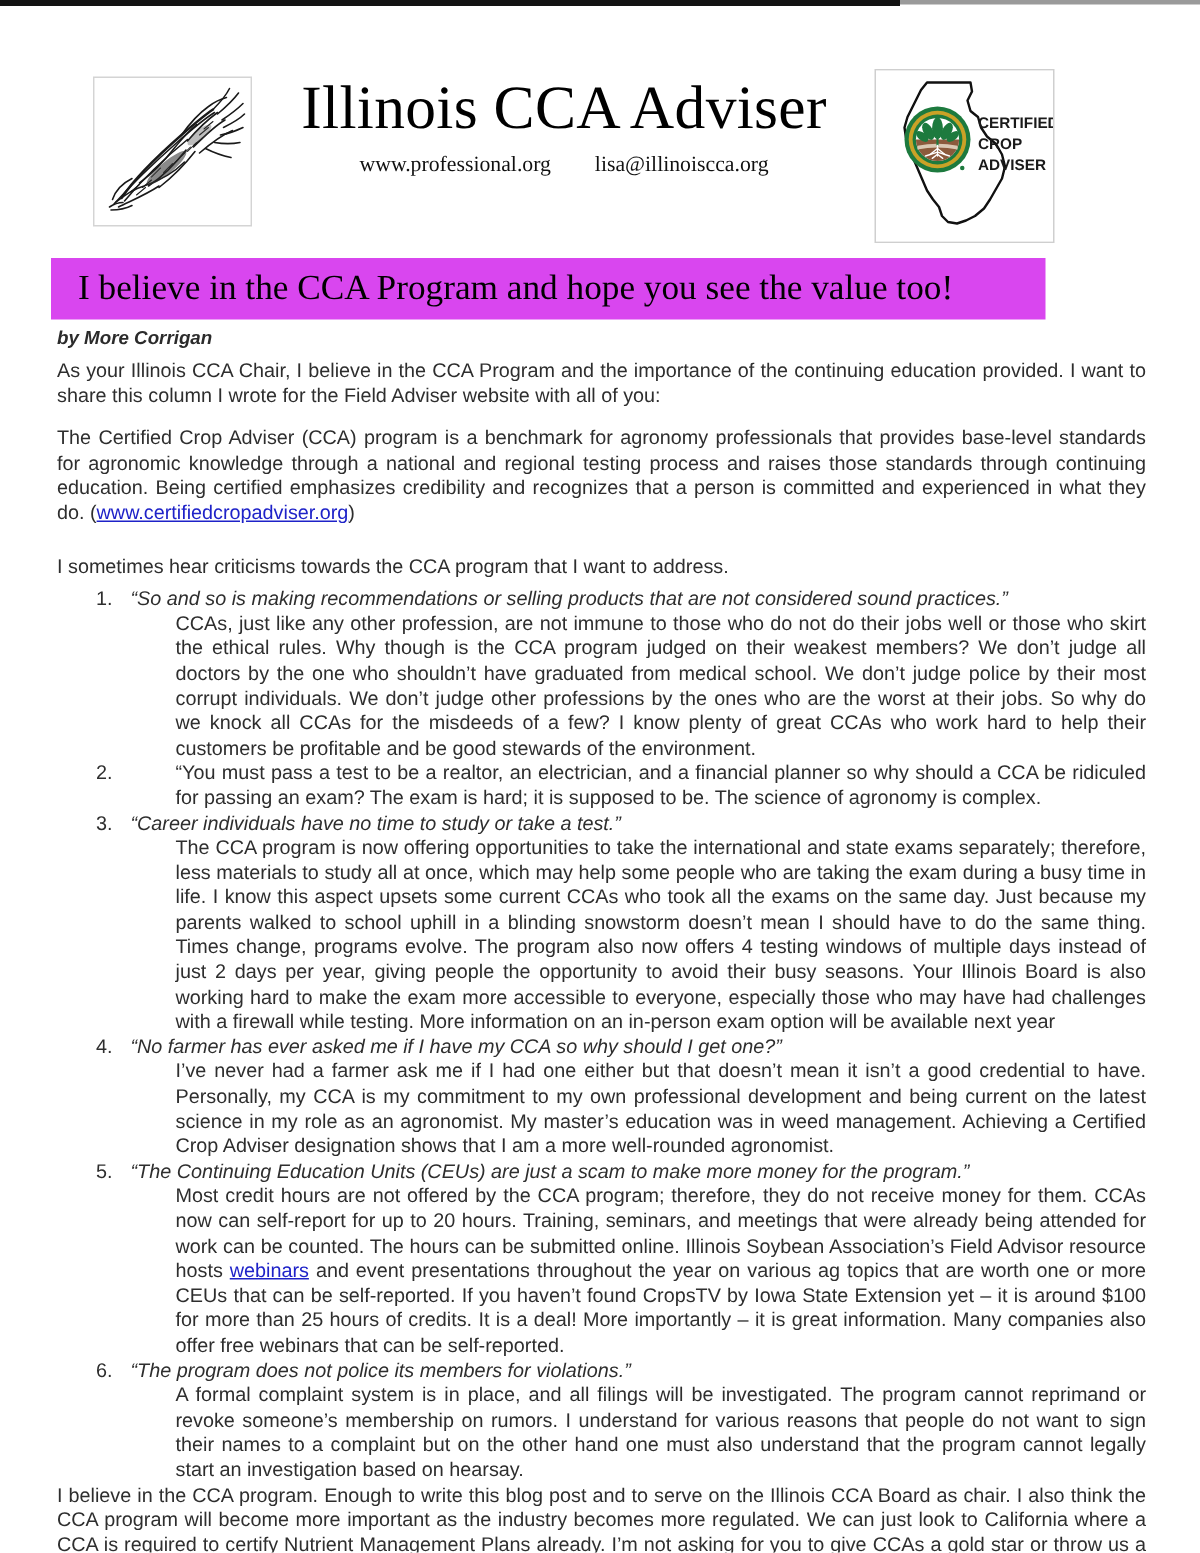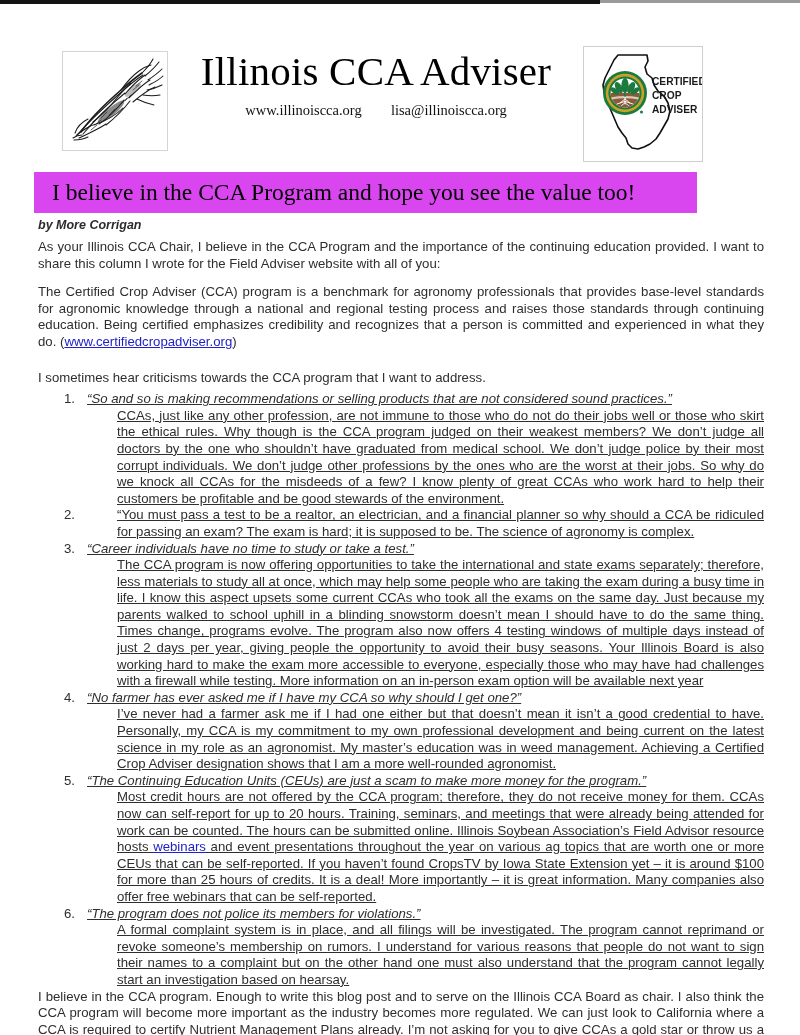--- a/index.html
+++ b/index.html
@@ -128,21 +128,20 @@
     color: #1e22c8;
     text-decoration: underline;
   }
 
   
   ol.criticisms {
     margin: 0;
     padding: 0;
     list-style: none;
     counter-reset: crit;
-    text-decoration: underline;
   }
   ol.criticisms > li {
     counter-increment: crit;
     position: relative;
     padding-left: 49px;
     margin: 0 0 0 0;
   }
   ol.criticisms > li::before {
     content: counter(crit) ".";
     position: absolute;
@@ -231,21 +230,21 @@
       </g>
       <g fill="#444" opacity="0.35">
         <ellipse cx="70" cy="38" rx="10" ry="3.2" transform="rotate(-40 70 38)"></ellipse>
       </g>
     </svg>
   </div>
 
   <div class="title-block">
     <div class="pub-title">Illinois CCA Adviser</div>
     <div class="pub-contact">
-      <span>www.illinoiscca.org</span>
+      <span>www.professional.org</span>
       <span class="sp"></span>
       <span>lisa@illinoiscca.org</span>
     </div>
   </div>
 
   <div class="seal-box">
     <svg width="118" height="114" viewBox="0 0 118 114">
       <rect width="118" height="114" fill="#ffffff"></rect>
 
       <path d="M34 8 L63 8 L64 14 L61 20 L63 27 L68 31 L70 38 L74 44 L80 49

